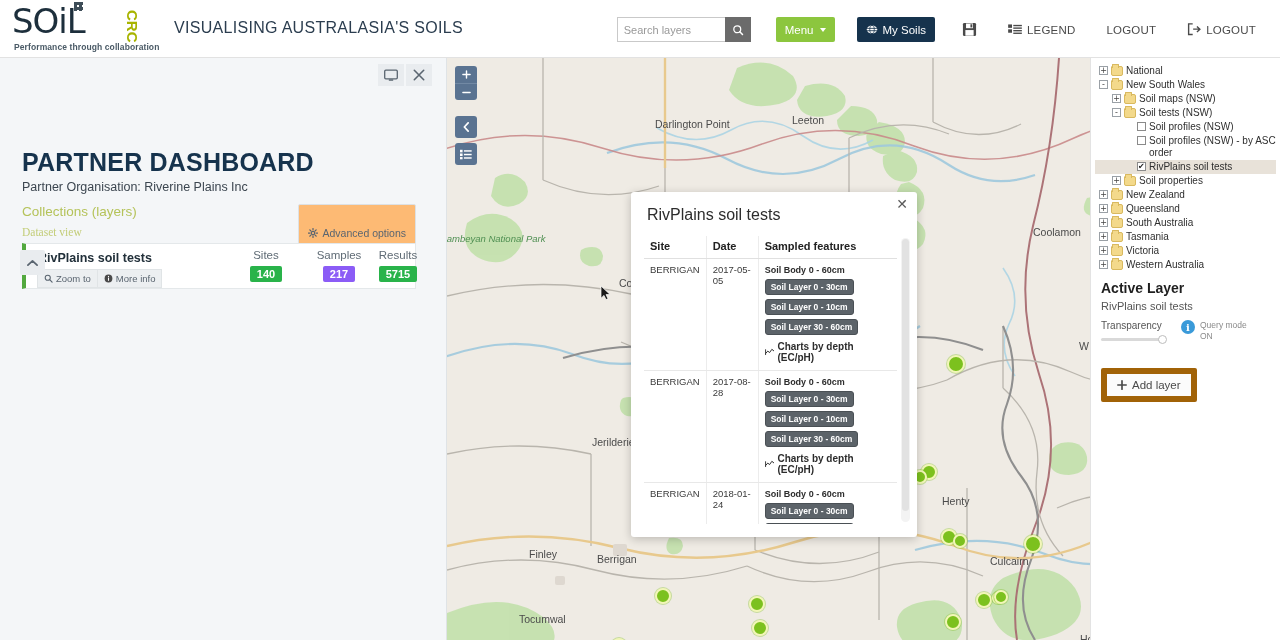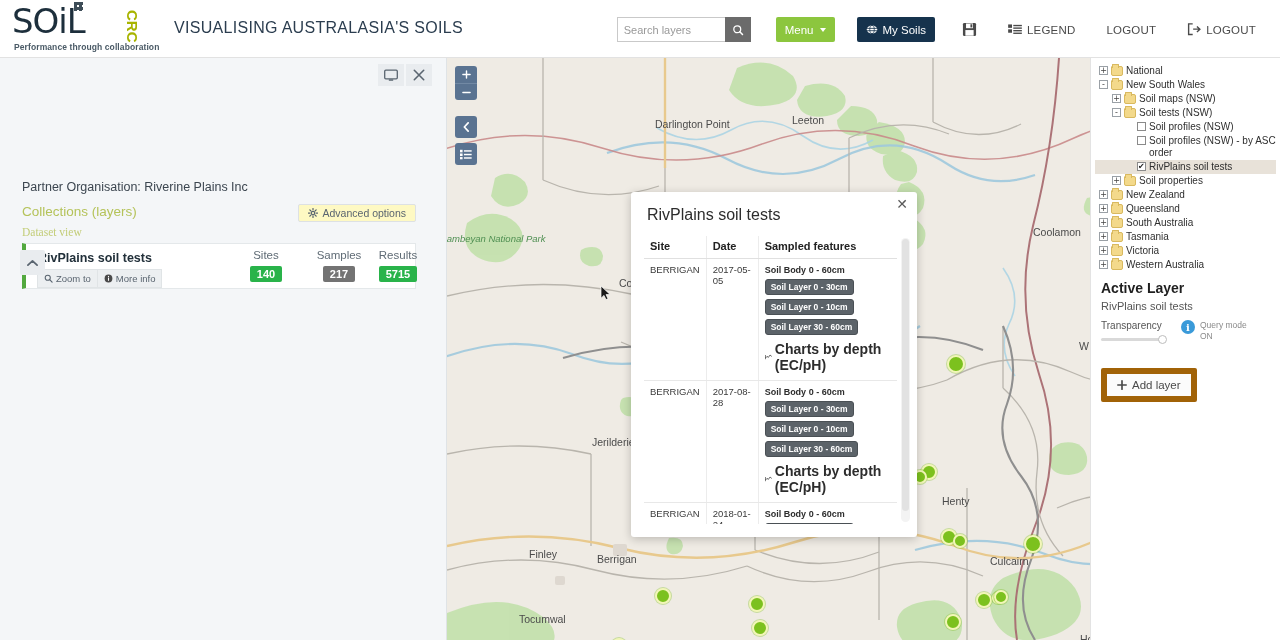--- a/index.html
+++ b/index.html
@@ -125,23 +125,23 @@
   .collections-hd {
     position: absolute; left: 22px; top: 146px;
     font-size: 13.5px; color: #b5c35a; font-weight: normal;
   }
   .dataset-view {
     position: absolute; left: 22px; top: 168px;
     font-size: 11.5px; color: #c3cd78; cursor: pointer; font-family: Liberation Serif, serif;
   }
   .adv-options {
     position: absolute; right: 30px; top: 146px;
-    background: #fef9c3; border: 1px solid #dde1e4;
+    background: #fdba74; border: 1px solid #dde1e4;
     font-size: 10.5px; color: #5a6570;
-    padding: 2px 9px; display: flex; align-items: center; gap: 5px;
+    padding: 22px 9px; display: flex; align-items: center; gap: 5px;
     cursor: pointer; border-radius: 2px;
     font-family: "Liberation Sans", sans-serif;
   }
   .dataset-card {
     position: absolute; left: 22px; top: 185px;
     width: 394px; height: 46px;
     background: #ffffff; border: 1px solid #e4e8ea;
     border-left: 4px solid #53a93f;
   }
   .ds-name {
@@ -253,21 +253,21 @@
   }
   .popup-table td:last-child { border-right: none; }
   .feat-plain { font-size: 9px; font-weight: bold; color: #2d2d2d; margin: 1px 0 4px 0; }
   .feat-tag {
     display: inline-block; background: #5c6369; color: #fff;
     font-size: 8.5px; font-weight: bold; padding: 2px 5px;
     border-radius: 3px; margin-bottom: 4px;
     border: 1px solid #4a5055; white-space: nowrap; text-align: right;
   }
   .feat-chart {
-    font-size: 14px; font-weight: bold; color: #2d2d2d;
+    font-size: 10px; font-weight: bold; color: #2d2d2d;
     display: flex; align-items: center; gap: 3px; margin-top: 2px;
   }
   .popup-scroll {
     position: absolute; right: 7px; top: 46px;
     width: 9px; height: 284px;
     background: #f3f3f3; border-radius: 5px;
   }
   .popup-scroll-thumb {
     position: absolute; left: 1px; top: 1px;
     width: 7px; height: 272px;
@@ -660,20 +660,21 @@
           <rect x="5.5" y="11.4" width="5" height="1.6" fill="#5a6570"></rect>
         </svg>
       </div>
       <div class="tp-btn">
         <svg width="12" height="12" viewBox="0 0 12 12">
           <path d="M1.3 1.3L10.7 10.7M10.7 1.3L1.3 10.7" stroke="#5a6570" stroke-width="1.6" stroke-linecap="round"></path>
         </svg>
       </div>
     </div>
 
+    <h1 class="dash-title">PARTNER DASHBOARD</h1>
     <div class="dash-sub">Partner Organisation: Riverine Plains Inc</div>
     <div class="collections-hd">Collections (layers)</div>
     <div class="dataset-view">Dataset view</div>
 
     <div class="adv-options">
       <svg width="10" height="10" viewBox="0 0 12 12">
         <circle cx="6" cy="6" r="2.1" fill="none" stroke="#5a6570" stroke-width="1.5"></circle>
         <g stroke="#5a6570" stroke-width="1.5" stroke-linecap="round">
           <path d="M6 0.6v1.6M6 9.8v1.6M0.6 6h1.6M9.8 6h1.6M2.2 2.2l1.1 1.1M8.7 8.7l1.1 1.1M9.8 2.2L8.7 3.3M3.3 8.7L2.2 9.8"></path>
         </g>
@@ -695,21 +696,21 @@
           <svg width="9" height="9" viewBox="0 0 12 12">
             <circle cx="6" cy="6" r="5.2" fill="#4a4a4a"></circle>
             <rect x="5.3" y="4.8" width="1.4" height="4.2" fill="#fff"></rect>
             <rect x="5.3" y="2.6" width="1.4" height="1.5" fill="#fff"></rect>
           </svg>
           <span>More info</span>
         </div>
       </div>
       <div id="stats-wrap">
           <div class="stat" style="left: 212px; top: 5px; width: 56px;"><div class="stat-label">Sites</div><div class="stat-badge" style="background: rgb(41, 179, 74);">140</div></div>
-          <div class="stat" style="left: 285px; top: 5px; width: 56px;"><div class="stat-label">Samples</div><div class="stat-badge" style="background: #737373;">217</div></div>
+          <div class="stat" style="left: 285px; top: 5px; width: 56px;"><div class="stat-label">Samples</div><div class="stat-badge" style="background: #8b5cf6;">217</div></div>
           <div class="stat" style="left: 344px; top: 5px; width: 56px;"><div class="stat-label">Results</div><div class="stat-badge" style="background: rgb(41, 179, 74);">5715</div></div>
         </div>
     </div>
 
     <div class="collapse-btn">
       <svg width="11" height="8" viewBox="0 0 12 8">
         <path d="M1 6.4L6 1.6L11 6.4" fill="none" stroke="#5a6570" stroke-width="1.9" stroke-linecap="round" stroke-linejoin="round"></path>
       </svg>
     </div>
   </div>

